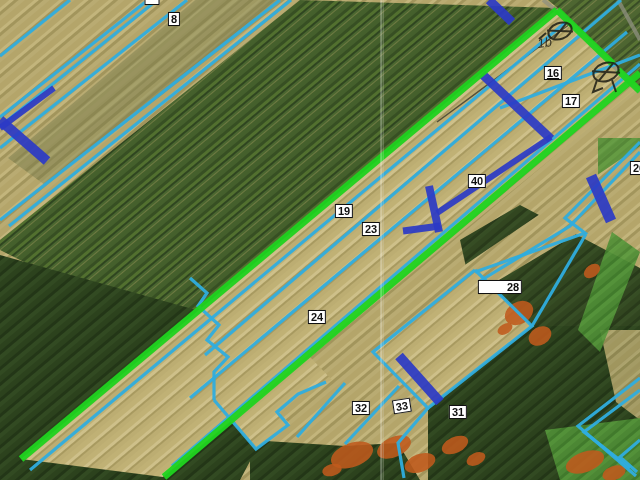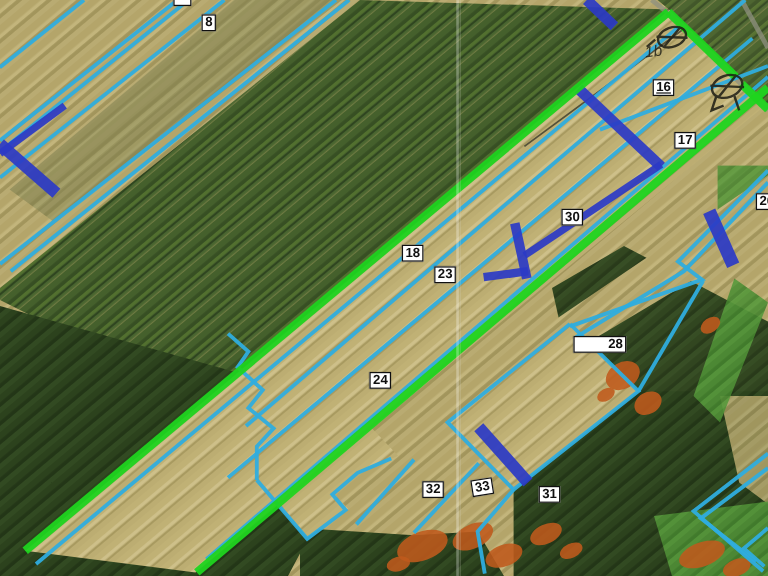--- a/index.html
+++ b/index.html
@@ -173,23 +173,23 @@
 
     <g>
       <rect x="380.2" y="0" width="2.2" height="480" fill="#ffffff" opacity="0.30"></rect>
       <rect x="383" y="0" width="1" height="480" fill="#d8d6c8" opacity="0.25"></rect>
     </g>
   </svg>
 
   <div id="labels-layer">
       <div class="plabel" style="left: 174px; top: 19px;">8</div>
       <div class="plabel" style="left: 553px; top: 73px; text-decoration: underline;">16</div>
-      <div class="plabel" style="left: 571px; top: 117px;">17</div>
-      <div class="plabel" style="left: 344px; top: 211px;">18</div>
-      <div class="plabel" style="left: 477px; top: 181px;">30</div>
+      <div class="plabel" style="left: 571px; top: 101px;">17</div>
+      <div class="plabel" style="left: 344px; top: 211px;">19</div>
+      <div class="plabel" style="left: 477px; top: 181px;">40</div>
       <div class="plabel" style="left: 371px; top: 229px;">23</div>
       <div class="plabel" style="left: 317px; top: 317px;">24</div>
       <div class="plabel" style="left: 639px; top: 168px;">26</div>
       <div class="plabel" style="left: 500px; top: 287px; padding-left: 28px;">28</div>
       <div class="plabel" style="left: 458px; top: 368px; margin-top: 44px;">31</div>
       <div class="plabel" style="left: 361px; top: 408px;">32</div>
       <div class="plabel" style="left: 402px; top: 406px; transform: translate(-50%, -50%) rotate(-9deg);">33</div>
       <div class="plabel partial" style="left: 152px; top: -2px;"></div>
     </div>
 </div>

